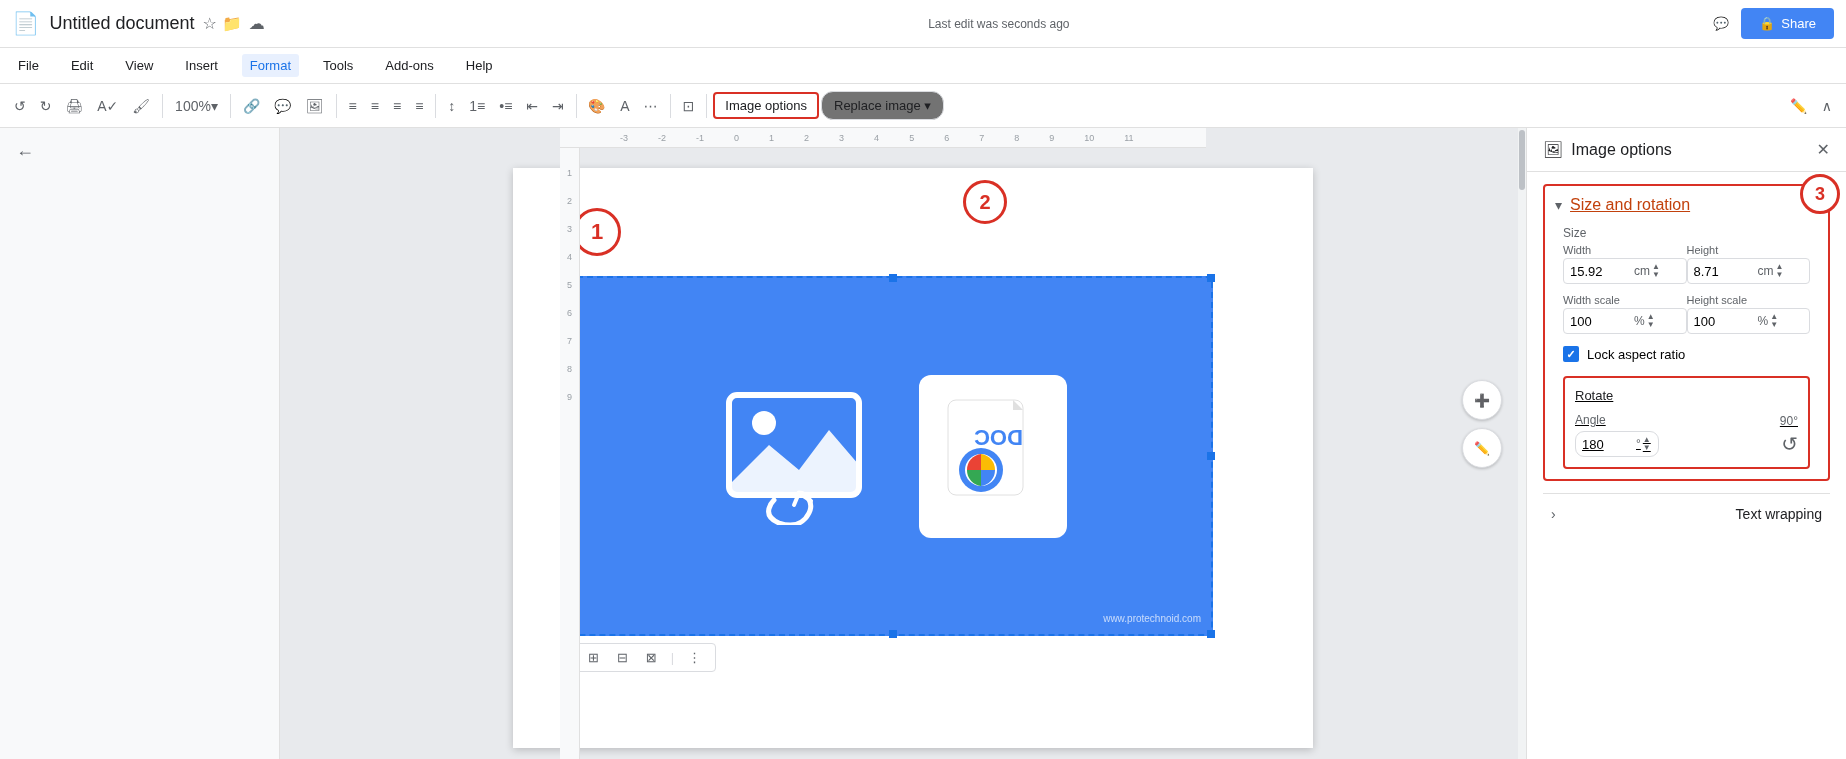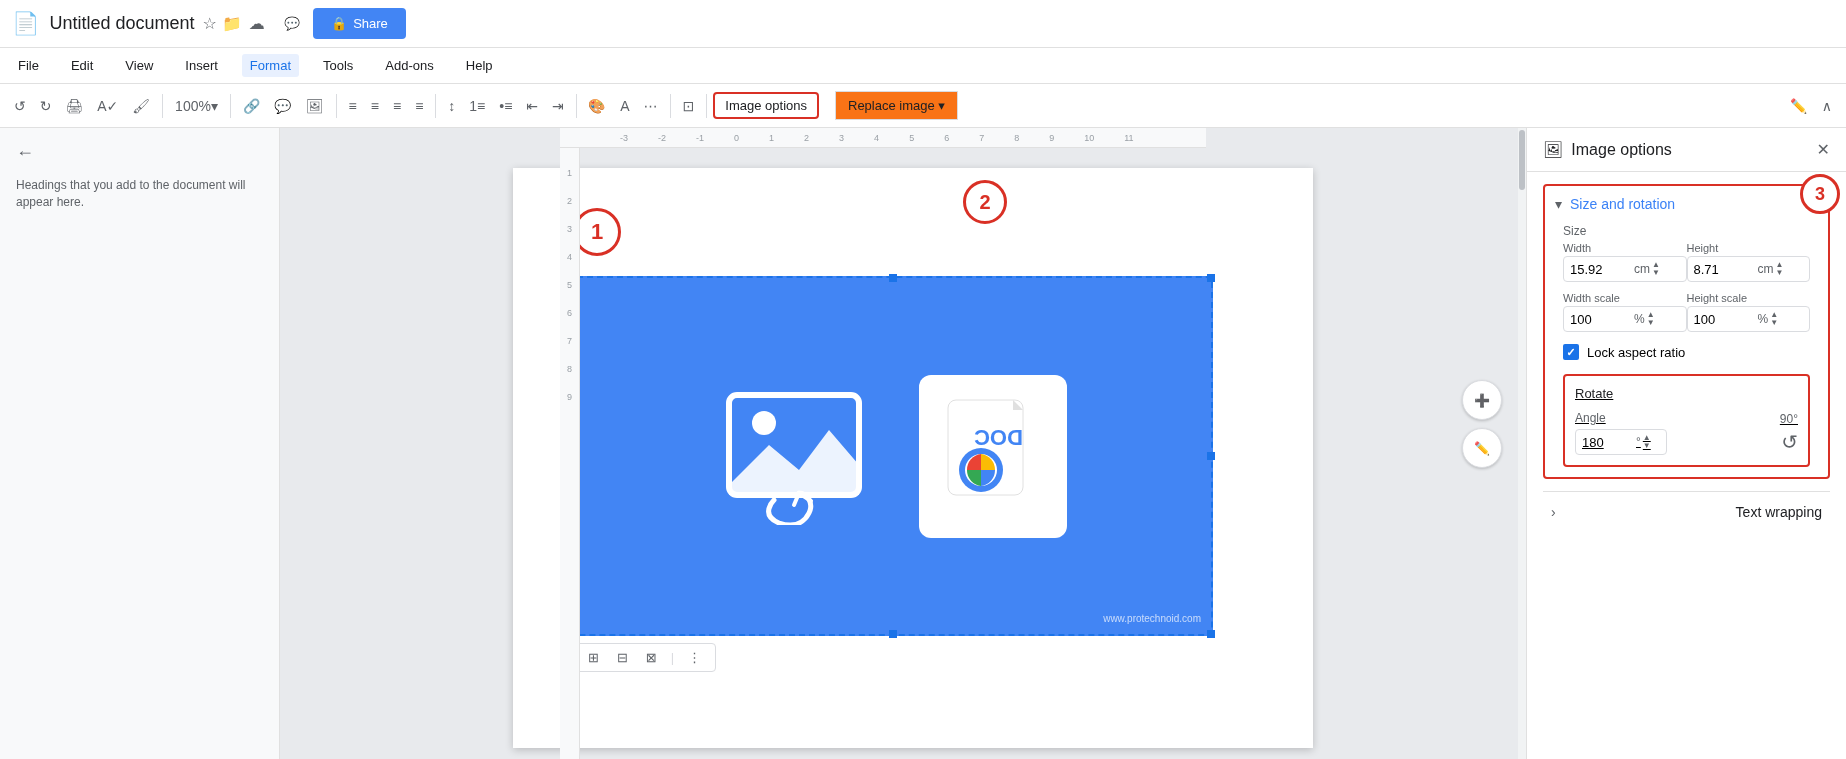--- a/index.html
+++ b/index.html
@@ -37,22 +37,22 @@
     .tb-btn {
       padding: 4px 6px; cursor: pointer; color: #5f6368; border-radius: 3px; font-size: 14px;
       border: none; background: none; display: flex; align-items: center;
     }
     .tb-sep { width: 1px; height: 24px; background: #dadce0; margin: 0 4px; }
     .image-options-btn {
       border: 2px solid #d93025; padding: 4px 10px; border-radius: 4px; color: #202124;
       font-size: 13px; font-weight: 500; background: #fff; cursor: pointer;
     }
     .replace-image-btn {
-      padding: 6px 12px; background: #f97316; border: 1px solid #dadce0; border-radius: 0;
-      font-size: 13px; cursor: pointer; color: #202124; display: flex; align-items: center; gap: 4px; margin-left: 14px;
+      padding: 6px 12px; background: #737373; border: 1px solid #dadce0; border-radius: 12px;
+      font-size: 13px; cursor: pointer; color: #202124; display: flex; align-items: center; gap: 4px;
     }
 
     
     .main-layout { display: flex; height: calc(759px - 128px); }
 
     
     .sidebar-left {
       width: 280px; background: #f8f9fa; border-right: 1px solid #e0e0e0; padding: 12px 16px;
       display: flex; flex-direction: column; gap: 8px;
     }
@@ -113,21 +113,21 @@
       padding: 12px 16px; border-bottom: 1px solid #e0e0e0;
     }
     .panel-title { font-size: 16px; font-weight: 500; color: #202124; display: flex; align-items: center; gap: 8px; }
     .panel-body { padding: 12px 16px; flex: 1; overflow-y: auto; }
 
     
     .section-header {
       display: flex; align-items: center; gap: 8px; margin-bottom: 12px; cursor: pointer;
       border: 2px solid #d93025; padding: 6px 8px; border-radius: 4px;
     }
-    .section-title { font-size: 14px; font-weight: 500; color: #3b82f6; }
+    .section-title { font-size: 16px; font-weight: 500; color: #c2410c; text-decoration: underline; }
     .section-content { padding: 0 8px; }
     .field-label { font-size: 12px; color: #5f6368; margin-bottom: 4px; }
     .field-row { display: flex; }
     .field-item { flex: 1; }
     .field-item label { font-size: 11px; color: #5f6368; display: block; margin-bottom: 2px; }
     .field-input-wrap {
       display: flex; align-items: center; border: 1px solid #dadce0; border-radius: 4px;
       padding: 4px 6px; font-size: 13px;
     }
     .field-input-wrap input {
@@ -176,20 +176,21 @@
 <body>
 
 <div class="title-bar">
   <span class="app-icon">📄</span>
   <span class="doc-title">Untitled document</span>
   <div class="title-icons">
     <span>☆</span>
     <span>📁</span>
     <span>☁</span>
   </div>
+  <span class="last-edit">Last edit was seconds ago</span>
   <div class="top-right-icons">
     <span>💬</span>
   </div>
   <button class="share-btn">
     <span>🔒</span>
     <span>Share</span>
   </button>
 </div>
 
 <div class="menu-bar">
@@ -241,21 +242,20 @@
   <button class="tb-btn">✏️</button>
   <button class="tb-btn">∧</button>
 </div>
 
 <div class="main-layout">
 
   <div class="sidebar-left">
     <div class="sidebar-nav">
       <span style="font-size:18px; cursor:pointer;">←</span>
     </div>
-    <div class="sidebar-heading">Headings that you add to the document will appear here.</div>
   </div>
 
   <div class="doc-area">
 
     <div style="position:absolute; top:0; left:280px; right:320px; height:20px; background:#f8f9fa; border-bottom:1px solid #e0e0e0; z-index:10; display:flex; align-items:center; padding-left: 60px;">
       <span style="font-size:9px; color:#9aa0a6; margin-right:30px;">-3</span>
       <span style="font-size:9px; color:#9aa0a6; margin-right:30px;">-2</span>
       <span style="font-size:9px; color:#9aa0a6; margin-right:30px;">-1</span>
       <span style="font-size:9px; color:#9aa0a6; margin-right:30px;">0</span>
       <span style="font-size:9px; color:#9aa0a6; margin-right:30px;">1</span>
@@ -442,21 +442,21 @@
               <span style="color:white; font-size:11px; font-weight:bold;">✓</span>
             </div>
             <span>Lock aspect ratio</span>
           </div>
 
           <div class="rotate-section">
             <div class="rotate-title">Rotate</div>
             <div class="rotate-row">
               <div>
                 <div class="field-label">Angle</div>
-                <div class="field-input-wrap" style="width:92px;">
+                <div class="field-input-wrap" style="width:84px;border-radius:9px;">
                   <input type="text" value="180" style="width: 50px;">
                   <span class="field-unit">°</span>
                   <div class="spinner">
                     <span>▲</span>
                       <span>▼</span>
                   </div>
                 </div>
               </div>
               <div style="text-align:right;">
                 <div class="rotate-angle-label">90°</div>

